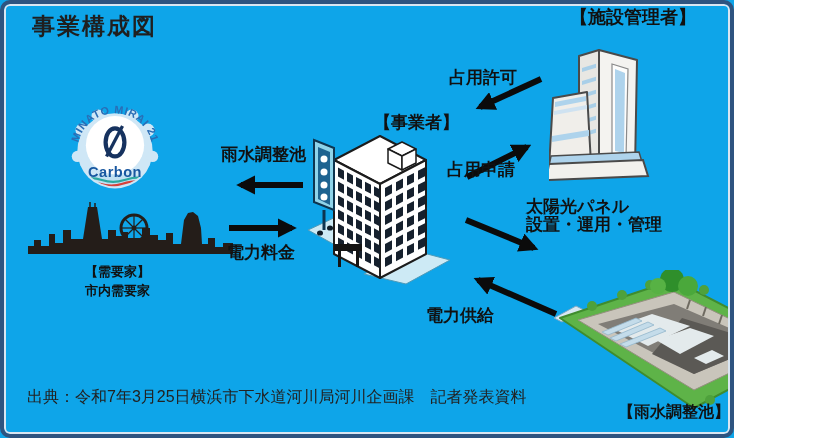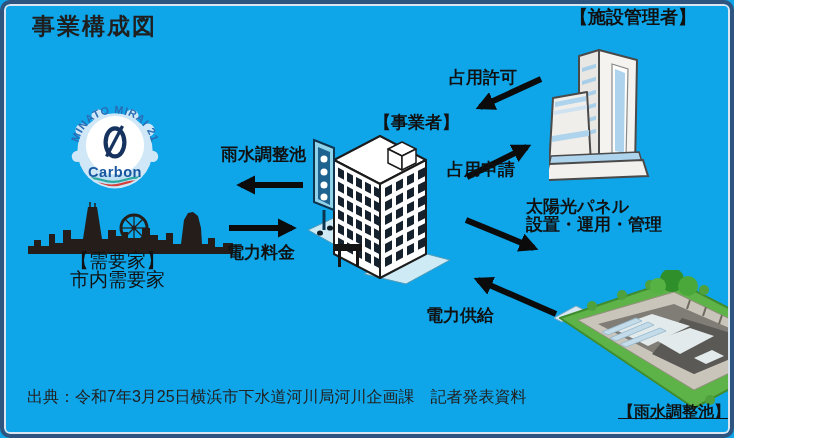--- a/index.html
+++ b/index.html
@@ -16,24 +16,24 @@
     left:32px;top:11px;font-size:23px;font-weight:600;color:#1f1f1f;
     letter-spacing:2px;white-space:nowrap;
   }
   .lbl{
     position:absolute;font-weight:bold;font-size:17px;color:#111;
     white-space:nowrap;line-height:1.25;
   }
   .node-lbl{font-size:17px;}
   .facility-lbl{left:570px;top:6px;font-size:18px;}
   .operator-lbl{left:334px;top:112px;margin-left:40px;}
-  .pond-lbl{left:618px;top:402px;font-size:16px;text-decoration:underline;}
+  .pond-lbl{left:618px;top:402px;font-size:16px;}
   .consumers-block{
-    position:absolute;left:20px;top:252px;width:195px;text-align:center;
-    font-weight:normal;font-size:19px;color:#111;line-height:18.5px;
+    position:absolute;left:20px;top:263px;width:195px;text-align:center;
+    font-weight:bold;font-size:13px;color:#111;line-height:18.5px;
   }
   .flow-permit{left:449px;top:67px;}
   .flow-application{left:447px;top:129px;margin-top:30px;}
   .flow-supply{left:221px;top:144px;}
   .flow-fee{left:227px;top:242px;}
   .flow-panel{left:526px;top:198px;line-height:18px;white-space:pre-line;}
   .flow-generated{left:426px;top:305px;}
   .source{
     left:27px;top:387px;font-size:16px;color:#222;white-space:nowrap;
   }

